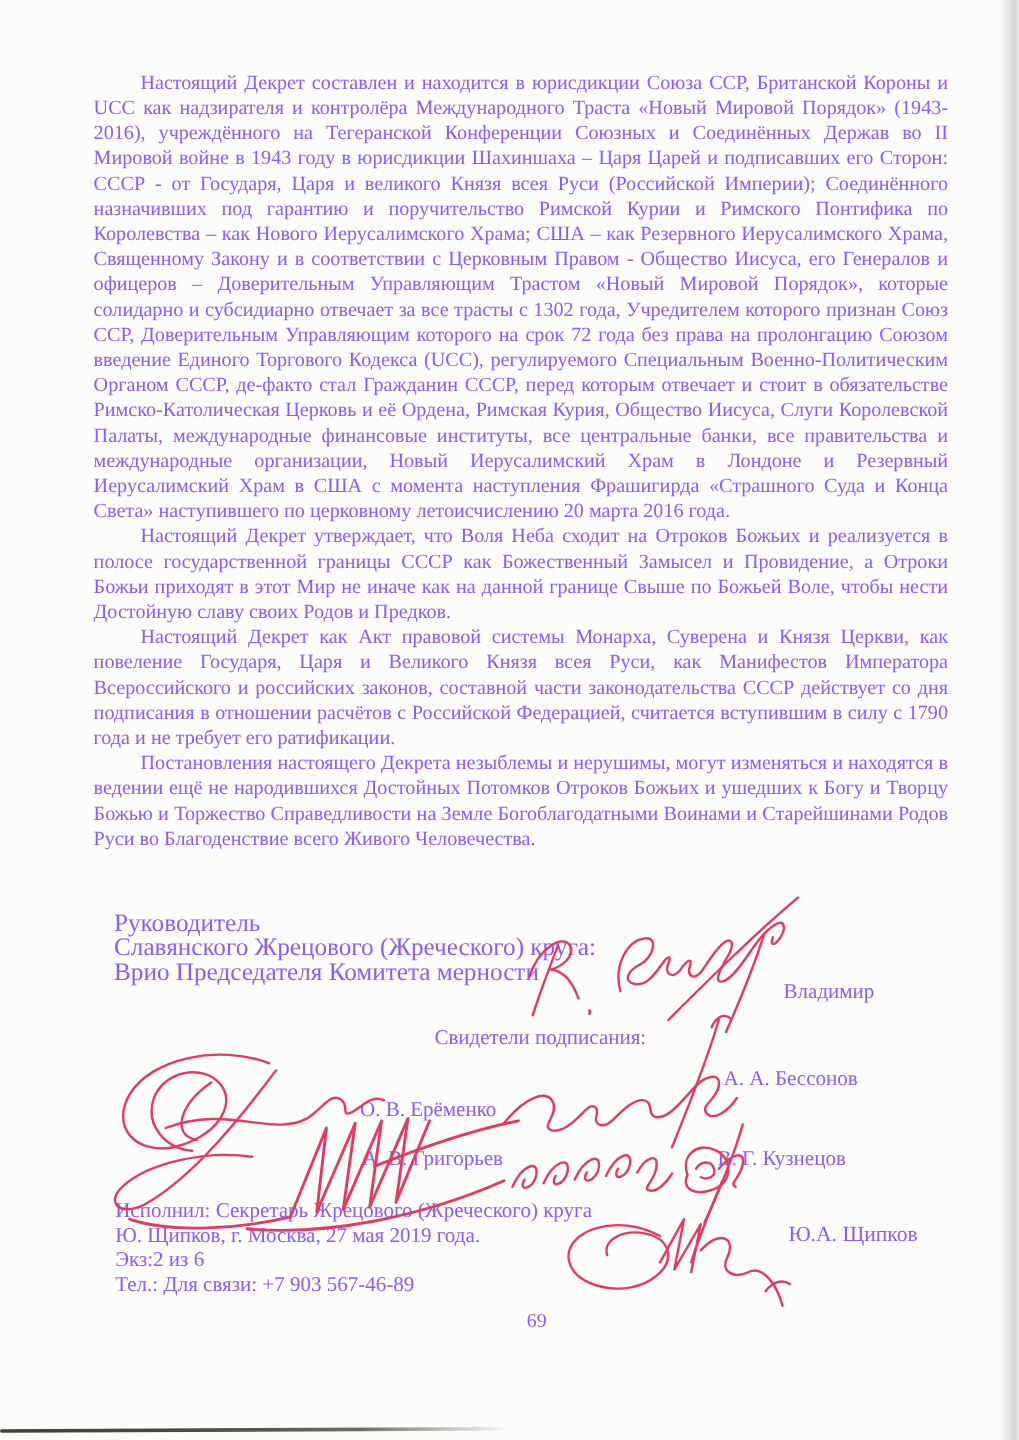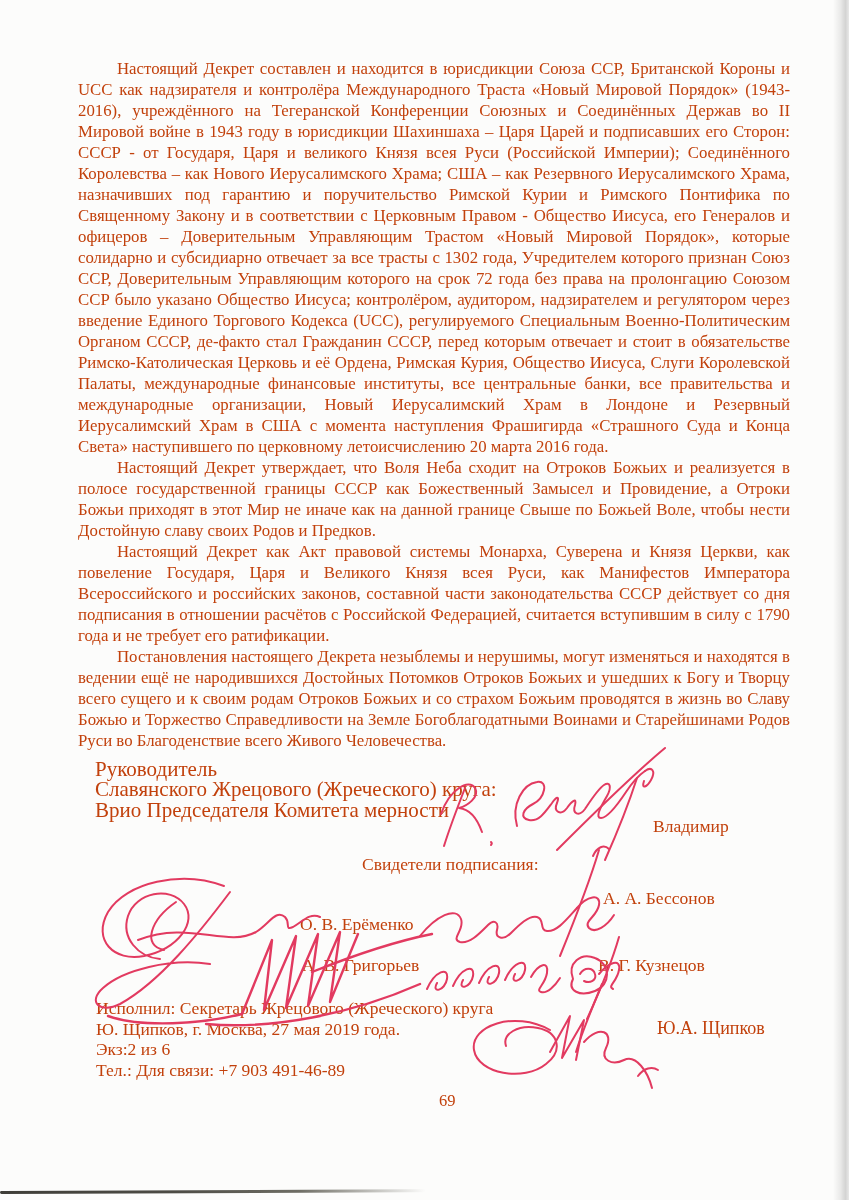--- a/index.html
+++ b/index.html
@@ -1,18 +1,18 @@
 <!DOCTYPE html>
 <html><head>
 <meta charset="utf-8">
 <style>
   html,body{margin:0;padding:0;}
   body{width:849px;height:1200px;background:#ffffff;overflow:hidden;
        font-family:"Liberation Serif","DejaVu Serif",serif;}
-  #page{position:relative;width:849px;height:1200px;background:#fcfcfb;color:#c2410c;}
+  #page{position:relative;width:849px;height:1200px;background:#fcfcfb;color:#8b5cf6;}
 
   
   .edge-strip{position:absolute;top:0;right:0;width:16px;height:1200px;
     background:linear-gradient(to right,rgba(0,0,0,0) 0%,rgba(0,0,0,0.07) 45%,rgba(0,0,0,0.16) 78%,rgba(0,0,0,0.08) 100%);}
   
   .scan-line{position:absolute;left:0;top:1191px;width:575px;height:3px;border-radius:2px;
     background:linear-gradient(to right,#3f3e38 0%,#4c4b44 30%,#6e6d64 52%,rgba(110,109,100,0) 74%);
     transform:rotate(-0.25deg);transform-origin:left center;}
 
   
@@ -50,27 +50,26 @@
 
 <div id="page">
 
   <div class="text-block">
       <div class="para">
         <div class="line first">Настоящий Декрет составлен и находится в юрисдикции Союза ССР, Британской Короны и</div>
         <div class="line">UCC как надзирателя и контролёра Международного Траста «Новый Мировой Порядок» (1943-</div>
         <div class="line">2016), учреждённого на Тегеранской Конференции Союзных и Соединённых Держав во II</div>
         <div class="line">Мировой войне в 1943 году в юрисдикции Шахиншаха – Царя Царей и подписавших его Сторон:</div>
         <div class="line">СССР - от Государя, Царя и великого Князя всея Руси (Российской Империи); Соединённого</div>
+        <div class="line">назначивших под гарантию и поручительство Римской Курии и Римского Понтифика по</div>
         <div class="line">Королевства – как Нового Иерусалимского Храма; США – как Резервного Иерусалимского Храма,</div>
-        <div class="line">назначивших под гарантию и поручительство Римской Курии и Римского Понтифика по</div>
         <div class="line">Священному Закону и в соответствии с Церковным Правом - Общество Иисуса, его Генералов и</div>
         <div class="line">офицеров – Доверительным Управляющим Трастом «Новый Мировой Порядок», которые</div>
         <div class="line">солидарно и субсидиарно отвечает за все трасты с 1302 года, Учредителем которого признан Союз</div>
         <div class="line">ССР, Доверительным Управляющим которого на срок 72 года без права на пролонгацию Союзом</div>
-        <div class="line">ССР было указано Общество Иисуса; контролёром, аудитором, надзирателем и регулятором через</div>
         <div class="line">введение Единого Торгового Кодекса (UCC), регулируемого Специальным Военно-Политическим</div>
         <div class="line">Органом СССР, де-факто стал Гражданин СССР, перед которым отвечает и стоит в обязательстве</div>
         <div class="line">Римско-Католическая Церковь и её Ордена, Римская Курия, Общество Иисуса, Слуги Королевской</div>
         <div class="line">Палаты, международные финансовые институты, все центральные банки, все правительства и</div>
         <div class="line">международные организации, Новый Иерусалимский Храм в Лондоне и Резервный</div>
         <div class="line">Иерусалимский Храм в США с момента наступления Фрашигирда «Страшного Суда и Конца</div>
         <div class="line last">Света» наступившего по церковному летоисчислению 20 марта 2016 года.</div>
       </div>
       <div class="para">
         <div class="line first">Настоящий Декрет утверждает, что Воля Неба сходит на Отроков Божьих и реализуется в</div>
@@ -81,21 +80,20 @@
       <div class="para">
         <div class="line first">Настоящий Декрет как Акт правовой системы Монарха, Суверена и Князя Церкви, как</div>
         <div class="line">повеление Государя, Царя и Великого Князя всея Руси, как Манифестов Императора</div>
         <div class="line">Всероссийского и российских законов, составной части законодательства СССР действует со дня</div>
         <div class="line">подписания в отношении расчётов с Российской Федерацией, считается вступившим в силу с 1790</div>
         <div class="line last">года и не требует его ратификации.</div>
       </div>
       <div class="para">
         <div class="line first">Постановления настоящего Декрета незыблемы и нерушимы, могут изменяться и находятся в</div>
         <div class="line">ведении ещё не народившихся Достойных Потомков Отроков Божьих и ушедших к Богу и Творцу</div>
-        <div class="line">всего сущего и к своим родам Отроков Божьих и со страхом Божьим проводятся в жизнь во Славу</div>
         <div class="line">Божью и Торжество Справедливости на Земле Богоблагодатными Воинами и Старейшинами Родов</div>
         <div class="line last">Руси во Благоденствие всего Живого Человечества.</div>
       </div>
     </div>
 
   <div class="signer-block">
     <div>Руководитель</div>
     <div>Славянского Жрецового (Жреческого) круга:</div>
     <div>Врио Председателя Комитета мерности</div>
   </div>
@@ -106,21 +104,21 @@
 
   <div class="witness-label w0">О. В. Ерёменко</div>
   <div class="witness-label w1">А. А. Бессонов</div>
   <div class="witness-label w2">А. В. Григорьев</div>
   <div class="witness-label w3">В. Г. Кузнецов</div>
 
   <div class="executor-block">
     <div>Исполнил: Секретарь Жрецового (Жреческого) круга</div>
     <div>Ю. Щипков, г. Москва, 27 мая 2019 года.</div>
     <div>Экз:2 из 6</div>
-    <div>Тел.: Для связи: +7 903 491-46-89</div>
+    <div>Тел.: Для связи: +7 903 567-46-89</div>
   </div>
 
   <div class="shchipkov-name">Ю.А. Щипков</div>
 
   <div class="page-number">69</div>
 
   <svg id="sig-vladimir" class="sig" width="270" height="135" viewBox="0 0 270 135">
     <path d="M40 50 C33 68 24 92 19 108" stroke="#e23a60"></path>
     <path d="M16 76 C24 52 44 40 50 50 C55 59 42 68 34 70 C44 71 52 80 57 94" stroke="#e23a60"></path>
     <path d="M66 104 C67 105 67 106 66 107" stroke="#e23a60"></path>

